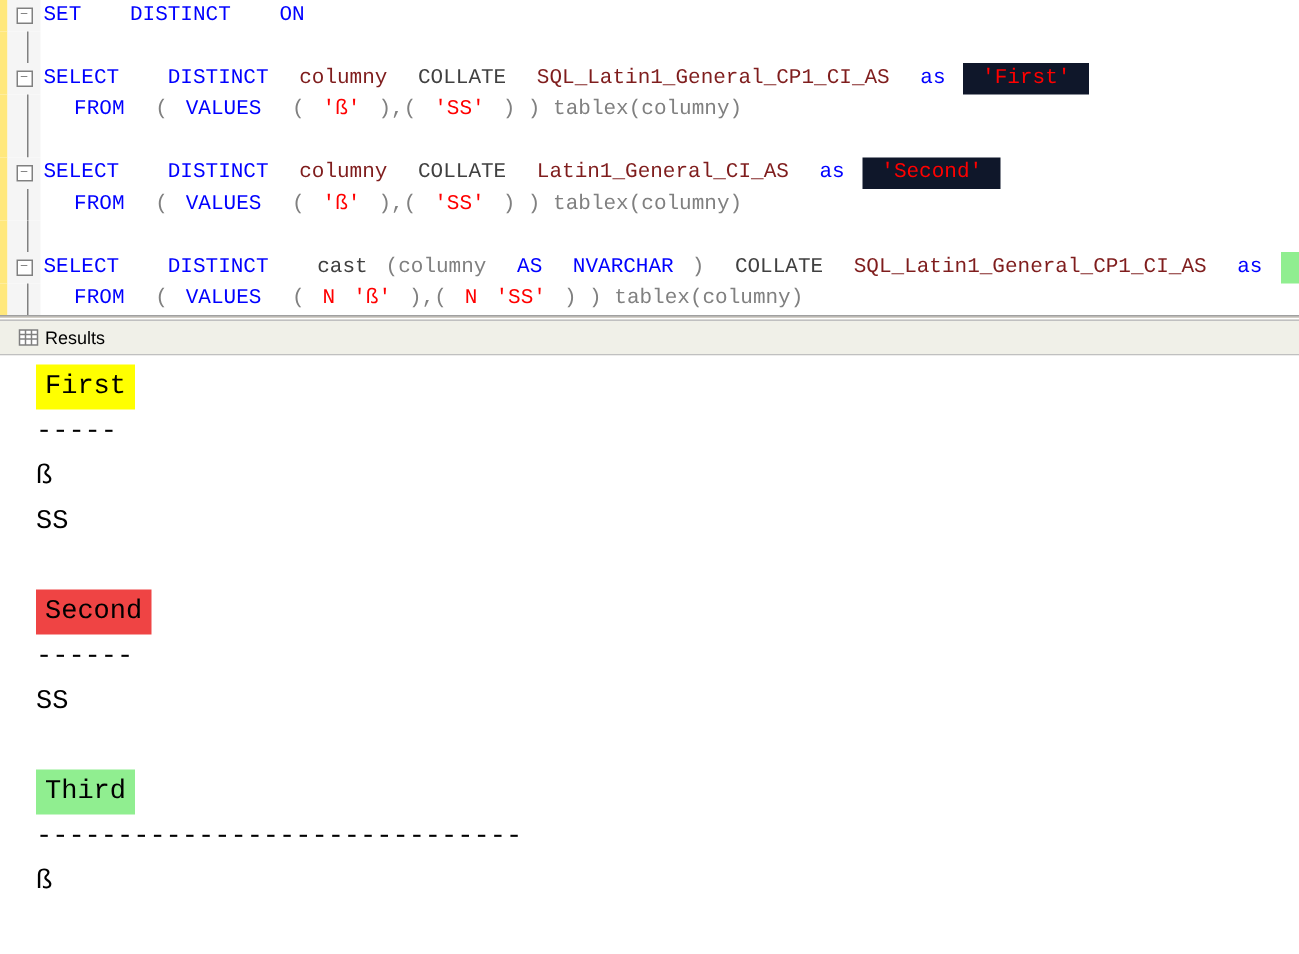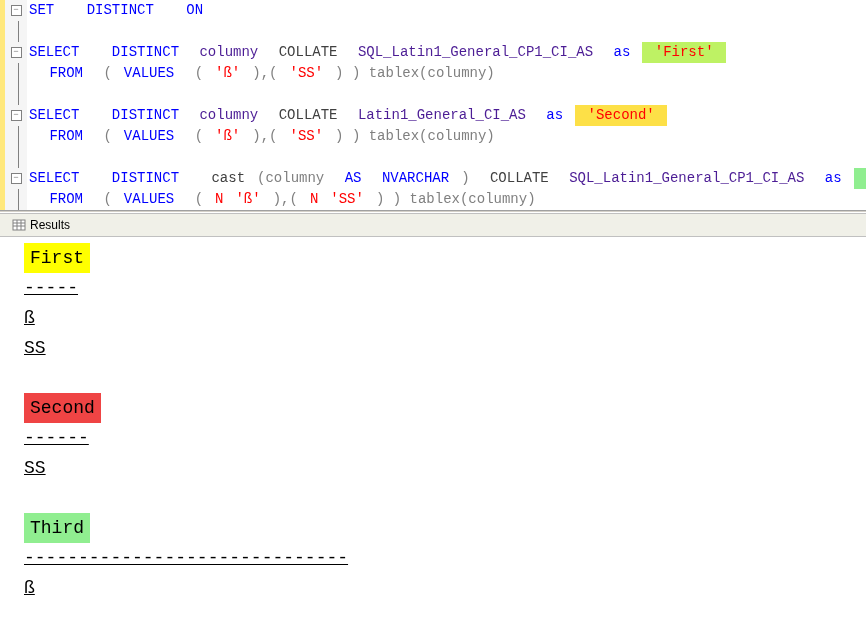--- a/index.html
+++ b/index.html
@@ -10,33 +10,33 @@
   .yellow-bar { width: 5px; background: #ffe87c; flex-shrink: 0; }
   .gutter { width: 22px; background: #f5f5f5; display: flex; align-items: center; justify-content: center; flex-shrink: 0; border-right: 0; }
   .fold-box { width: 11px; height: 11px; border: 1px solid #808080; background: #fff; display: flex; align-items: center; justify-content: center; font-size: 9px; line-height: 9px; color: #808080; cursor: pointer; }
   .fold-line { width: 1px; height: 21px; background: #808080; margin-left: 5px; }
   .code-content { padding-left: 2px; white-space: pre; display: flex; align-items: center; gap: 12px; }
   
   .kw-blue { color: #0000ff; }
   .kw-gray { color: #808080; }
   .kw-magenta { color: #404040; }
   .kw-red { color: #ff0000; }
-  .txt-black { color: #4c1d95; }
+  .txt-black { color: #7f1d1d; }
   
-  .hl-yellow { background: #bef264; padding: 0 4px; }
-  .hl-blue { background: #fde047; padding: 0 4px; }
+  .hl-yellow { background: #0f172a; padding: 0 4px; }
+  .hl-blue { background: #0f172a; padding: 0 4px; }
   .hl-green { background: #90ee90; padding: 0 4px; }
   
   .separator { height: 3px; background: #d4d0c8; border-top: 1px solid #a0a0a0; border-bottom: 1px solid #fff; }
   
   .results-tabs { display: flex; align-items: center; background: #f0f0e8; border-bottom: 1px solid #c0c0c0; border-top: 1px solid #c0c0c0; height: 24px; padding-left: 4px; }
   .results-tab { display: flex; gap: 4px; padding: 2px 8px; font-family: 'Segoe UI', Tahoma, sans-serif; font-size: 12px; cursor: pointer; }
   .tab-icon { width: 14px; height: 14px; display: inline-block; }
   
-  .results-area { padding: 6px 24px; font-family: Consolas, 'Courier New', monospace; font-size: 18px; background: #fff; text-decoration: underline; }
+  .results-area { padding: 6px 24px; font-family: Consolas, 'Courier New', monospace; font-size: 18px; background: #fff; }
   .result-line { height: 30px; line-height: 30px; white-space: pre; }
   .result-header { display: inline-block; padding: 0 6px; }
   .rh-yellow { background: #ffff00; }
   .rh-blue { background: #ef4444; }
   .rh-green { background: #90ee90; text-align: center; }
 </style>
 </head>
 <body>
 
 <div class="editor-area">

